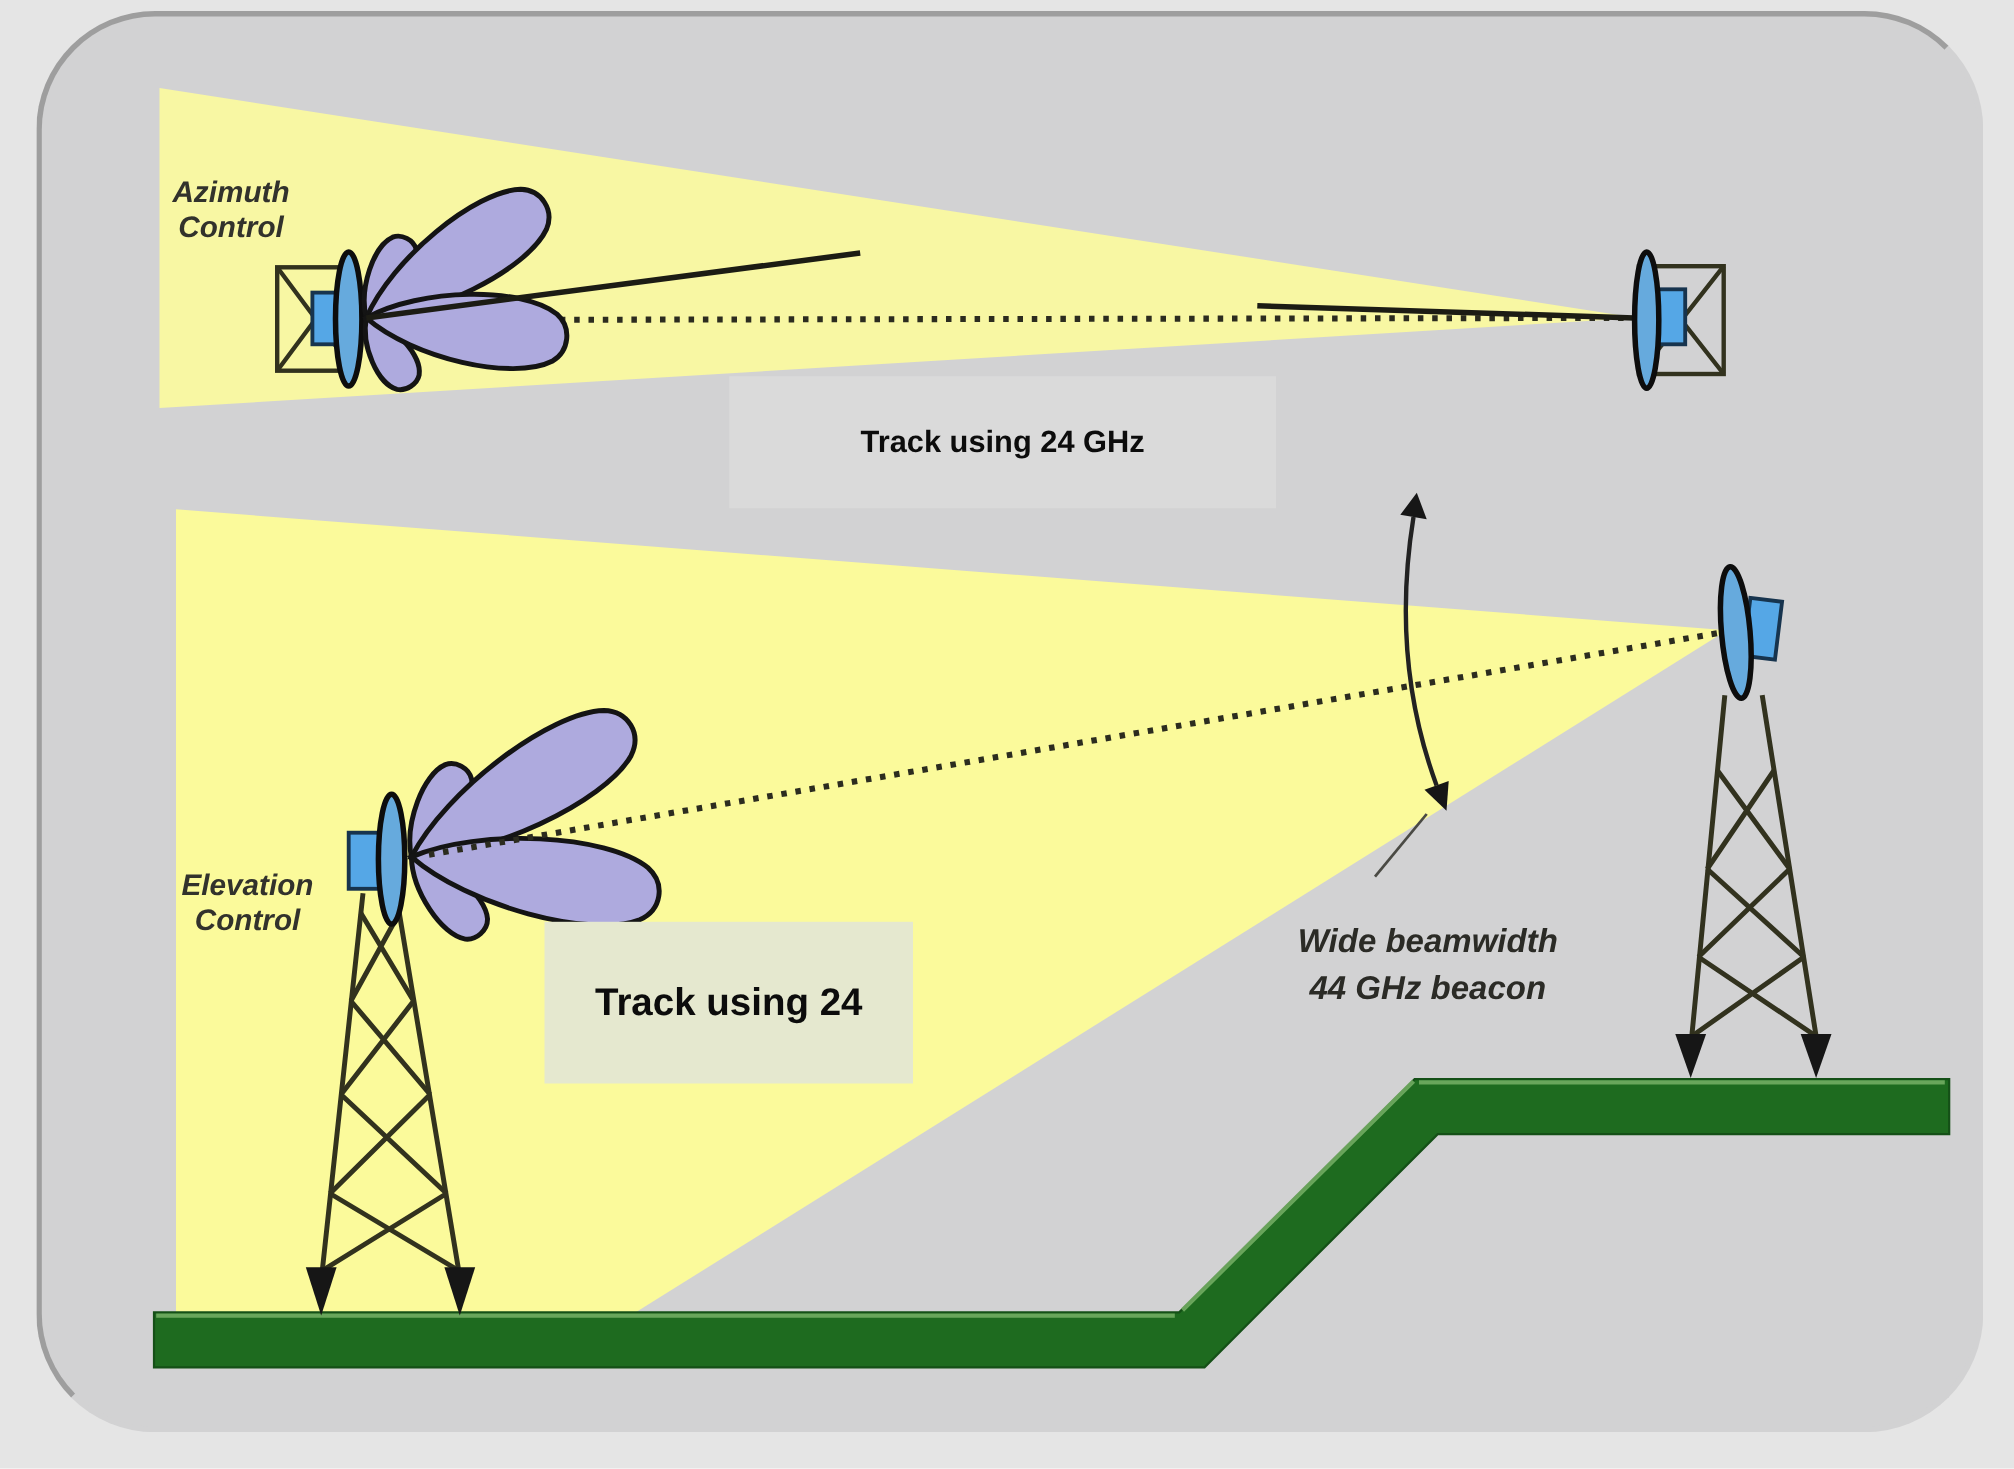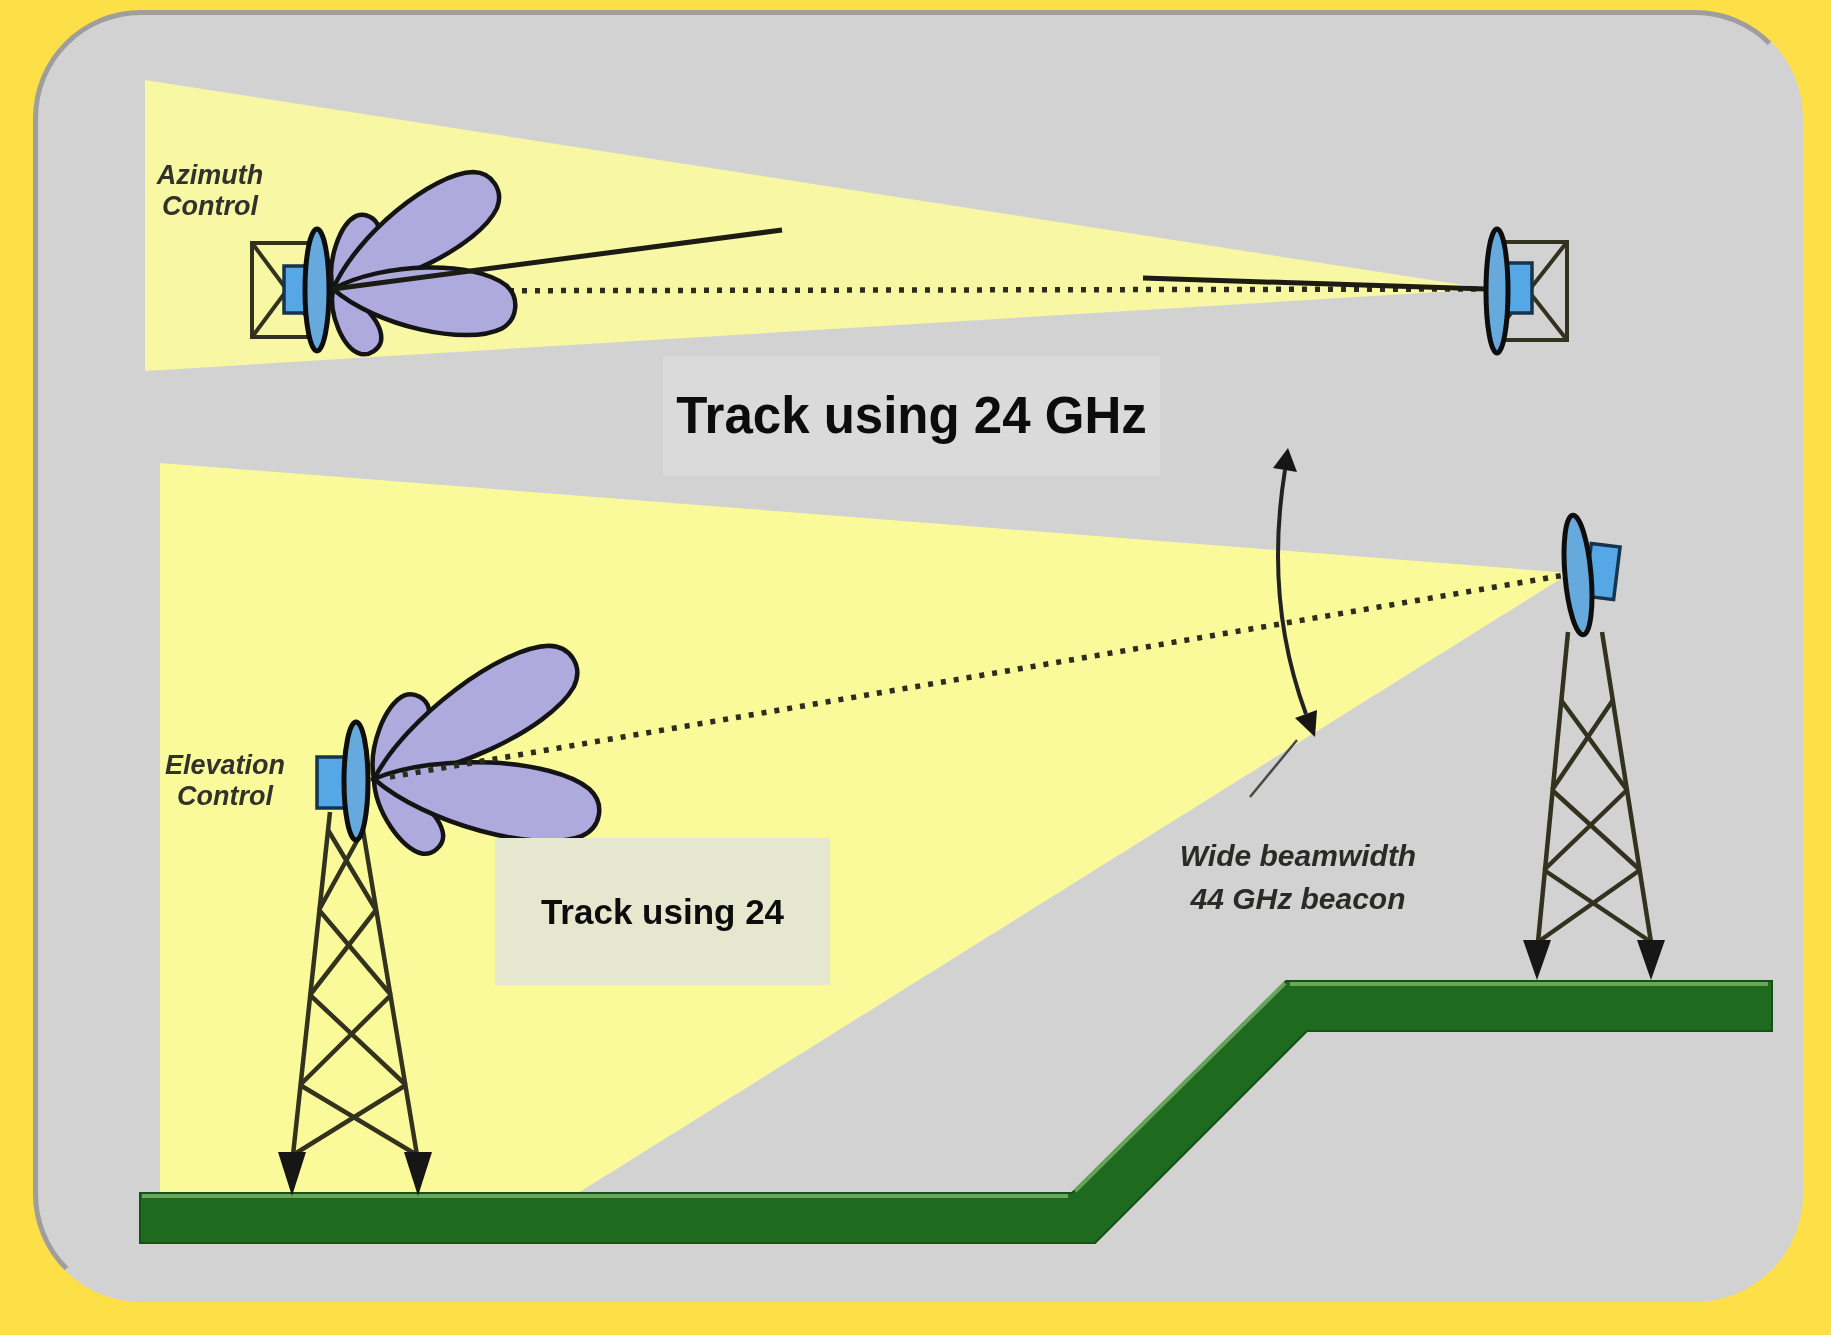--- a/index.html
+++ b/index.html
@@ -1,16 +1,16 @@
 <!DOCTYPE html>
 <html style="--panel: #d2d2d3; --yellow_top: #f8f7a3; --yellow_bottom: #fbfa9b; --purple: #aeaade; --blue: #55a7e6; --dish_blue: #66aadd; --green: #1e6b1f; --dark_line: #32321e; --caption_bg_top: #dadada; --caption_bg_bottom: #e5e8cf; --ink: #111111;"><head>
 <meta charset="utf-8">
 <style>
   html,body{margin:0;padding:0;background:#ffffff;}
-  #stage{position:relative;width:1831px;height:1335px;background:#fde047;overflow:hidden;
+  #stage{position:relative;width:1831px;height:1335px;background:#e5e5e5;overflow:hidden;
          font-family:"Liberation Sans","DejaVu Sans",sans-serif;}
   #panel{position:absolute;left:33px;top:10px;width:1760px;height:1282px;border-radius:108px;
          background:var(--panel,#d2d2d3);border:5px solid;
          border-color:#9e9e9e var(--panel,#d2d2d3) var(--panel,#d2d2d3) #9e9e9e;}
   svg{position:absolute;left:0;top:0;}
   .wedge-top{fill:var(--yellow_top,#f8f7a3);}
   .wedge-bottom{fill:var(--yellow_bottom,#fbfa9b);}
   .ground{fill:var(--green,#1e6b1f);stroke:#155017;stroke-width:2;}
   .ground-hl{stroke:#7cb56a;stroke-width:4;opacity:.8;fill:none;}
   .lobe{fill:var(--purple,#aeaade);stroke:#141414;stroke-width:4.5px;}
@@ -21,28 +21,28 @@
   .arrowhead{fill:#161616;stroke:none;}
   .dotline{stroke:#2c2c1f;stroke-width:5.5;stroke-dasharray:5 8;fill:none;}
   .solidline{stroke:#1c1c14;stroke-width:5;fill:none;}
   .arc{stroke:#222222;stroke-width:4;fill:none;}
   .leader{stroke:#4a4a44;stroke-width:2.5;}
   .txt{position:absolute;color:var(--ink,#111);}
   .label{font-style:italic;font-weight:bold;font-size:27px;line-height:31px;
          color:#32322c;text-align:center;}
   .caption-box{position:absolute;display:flex;flex-direction:column;justify-content:center;
          text-align:center;font-weight:bold;color:#0c0c0c;}
-  #top-caption{left:663px;top:356px;width:497px;height:120px;font-size:51px;line-height:50px;
+  #top-caption{left:663px;top:342px;width:497px;height:120px;font-size:28px;line-height:50px;
          background:var(--caption_bg_top,#dadada);}
   #bottom-caption{left:495px;top:838px;width:335px;height:147px;font-size:35px;line-height:52px;
          background:var(--caption_bg_bottom,#e5e8cf);gap:12px;}
   #beacon-note{left:1148px;top:834px;width:300px;font-style:italic;font-weight:bold;
          font-size:30px;line-height:43px;color:#2b2b26;text-align:center;}
   #azimuth-label{left:140px;top:160px;width:140px;}
-  #elevation-label{left:150px;top:750px;width:150px;}
+  #elevation-label{left:150px;top:790px;width:150px;}
 </style>
 </head>
 <body>
 
 <div id="stage">
   <div id="panel"></div>
 
   <svg width="1831" height="1335" viewBox="0 0 1831 1335">
 
     <polygon class="wedge-top" points="145,80 1489,289 145,371"></polygon>

